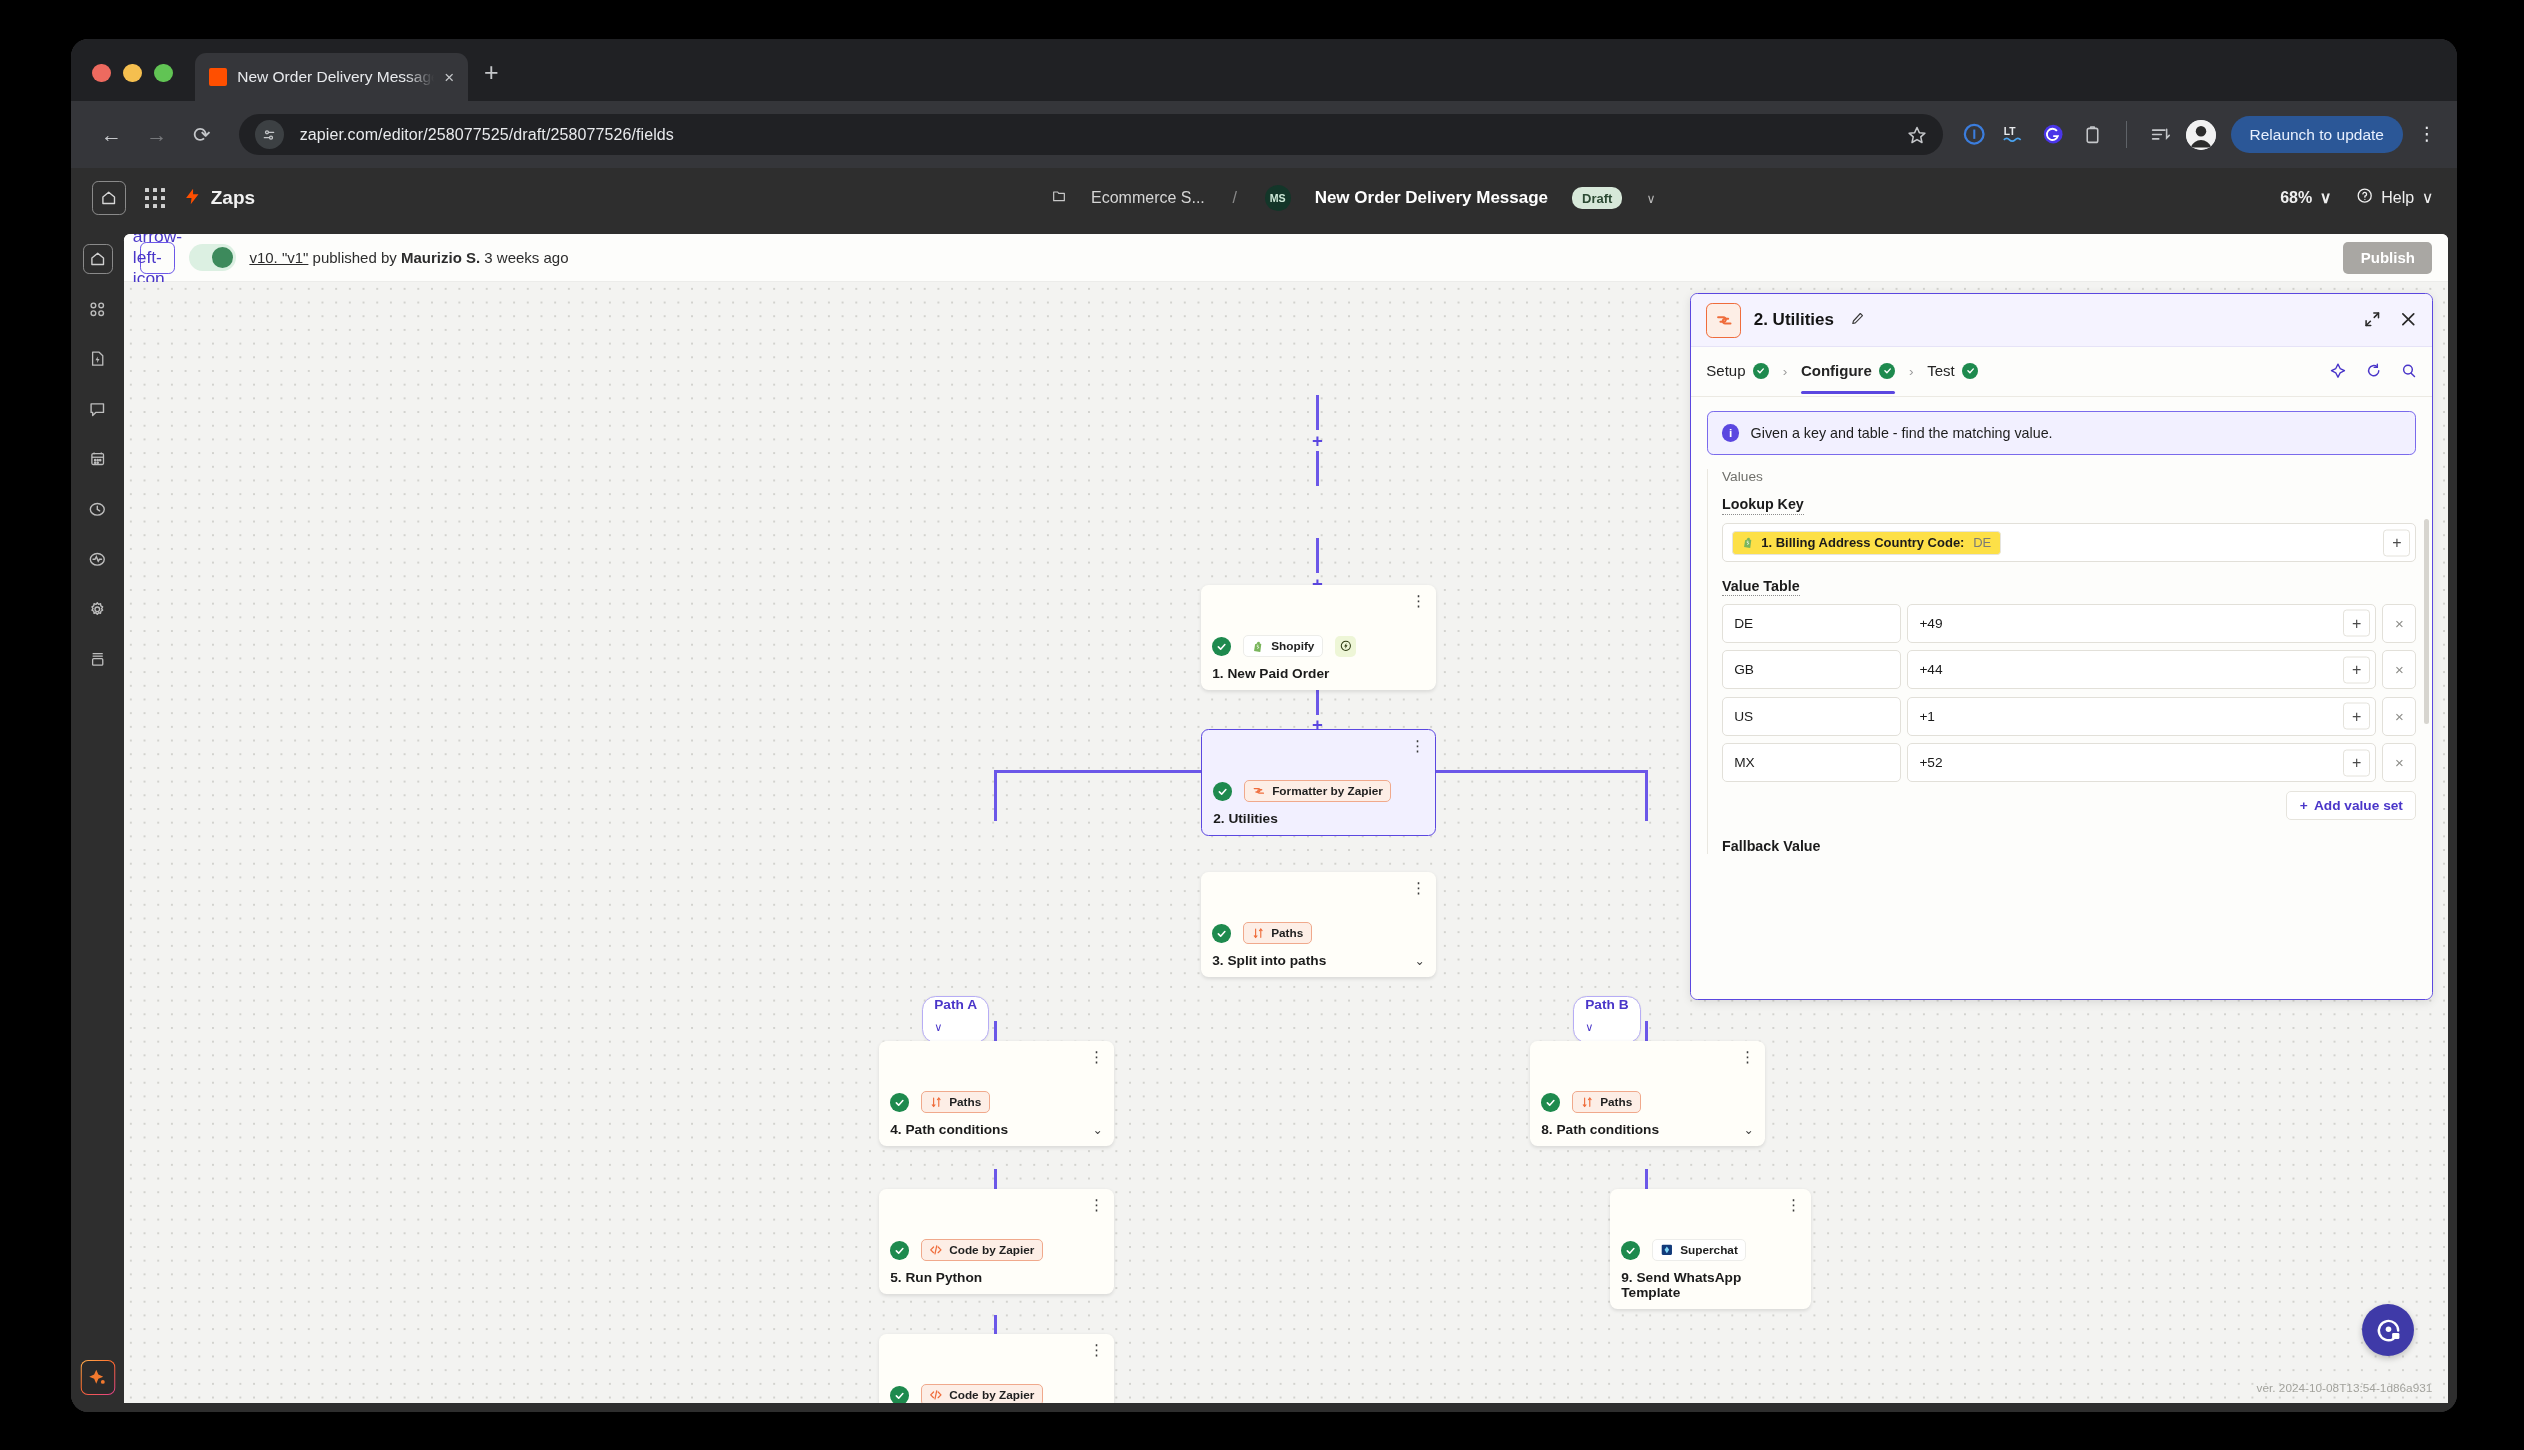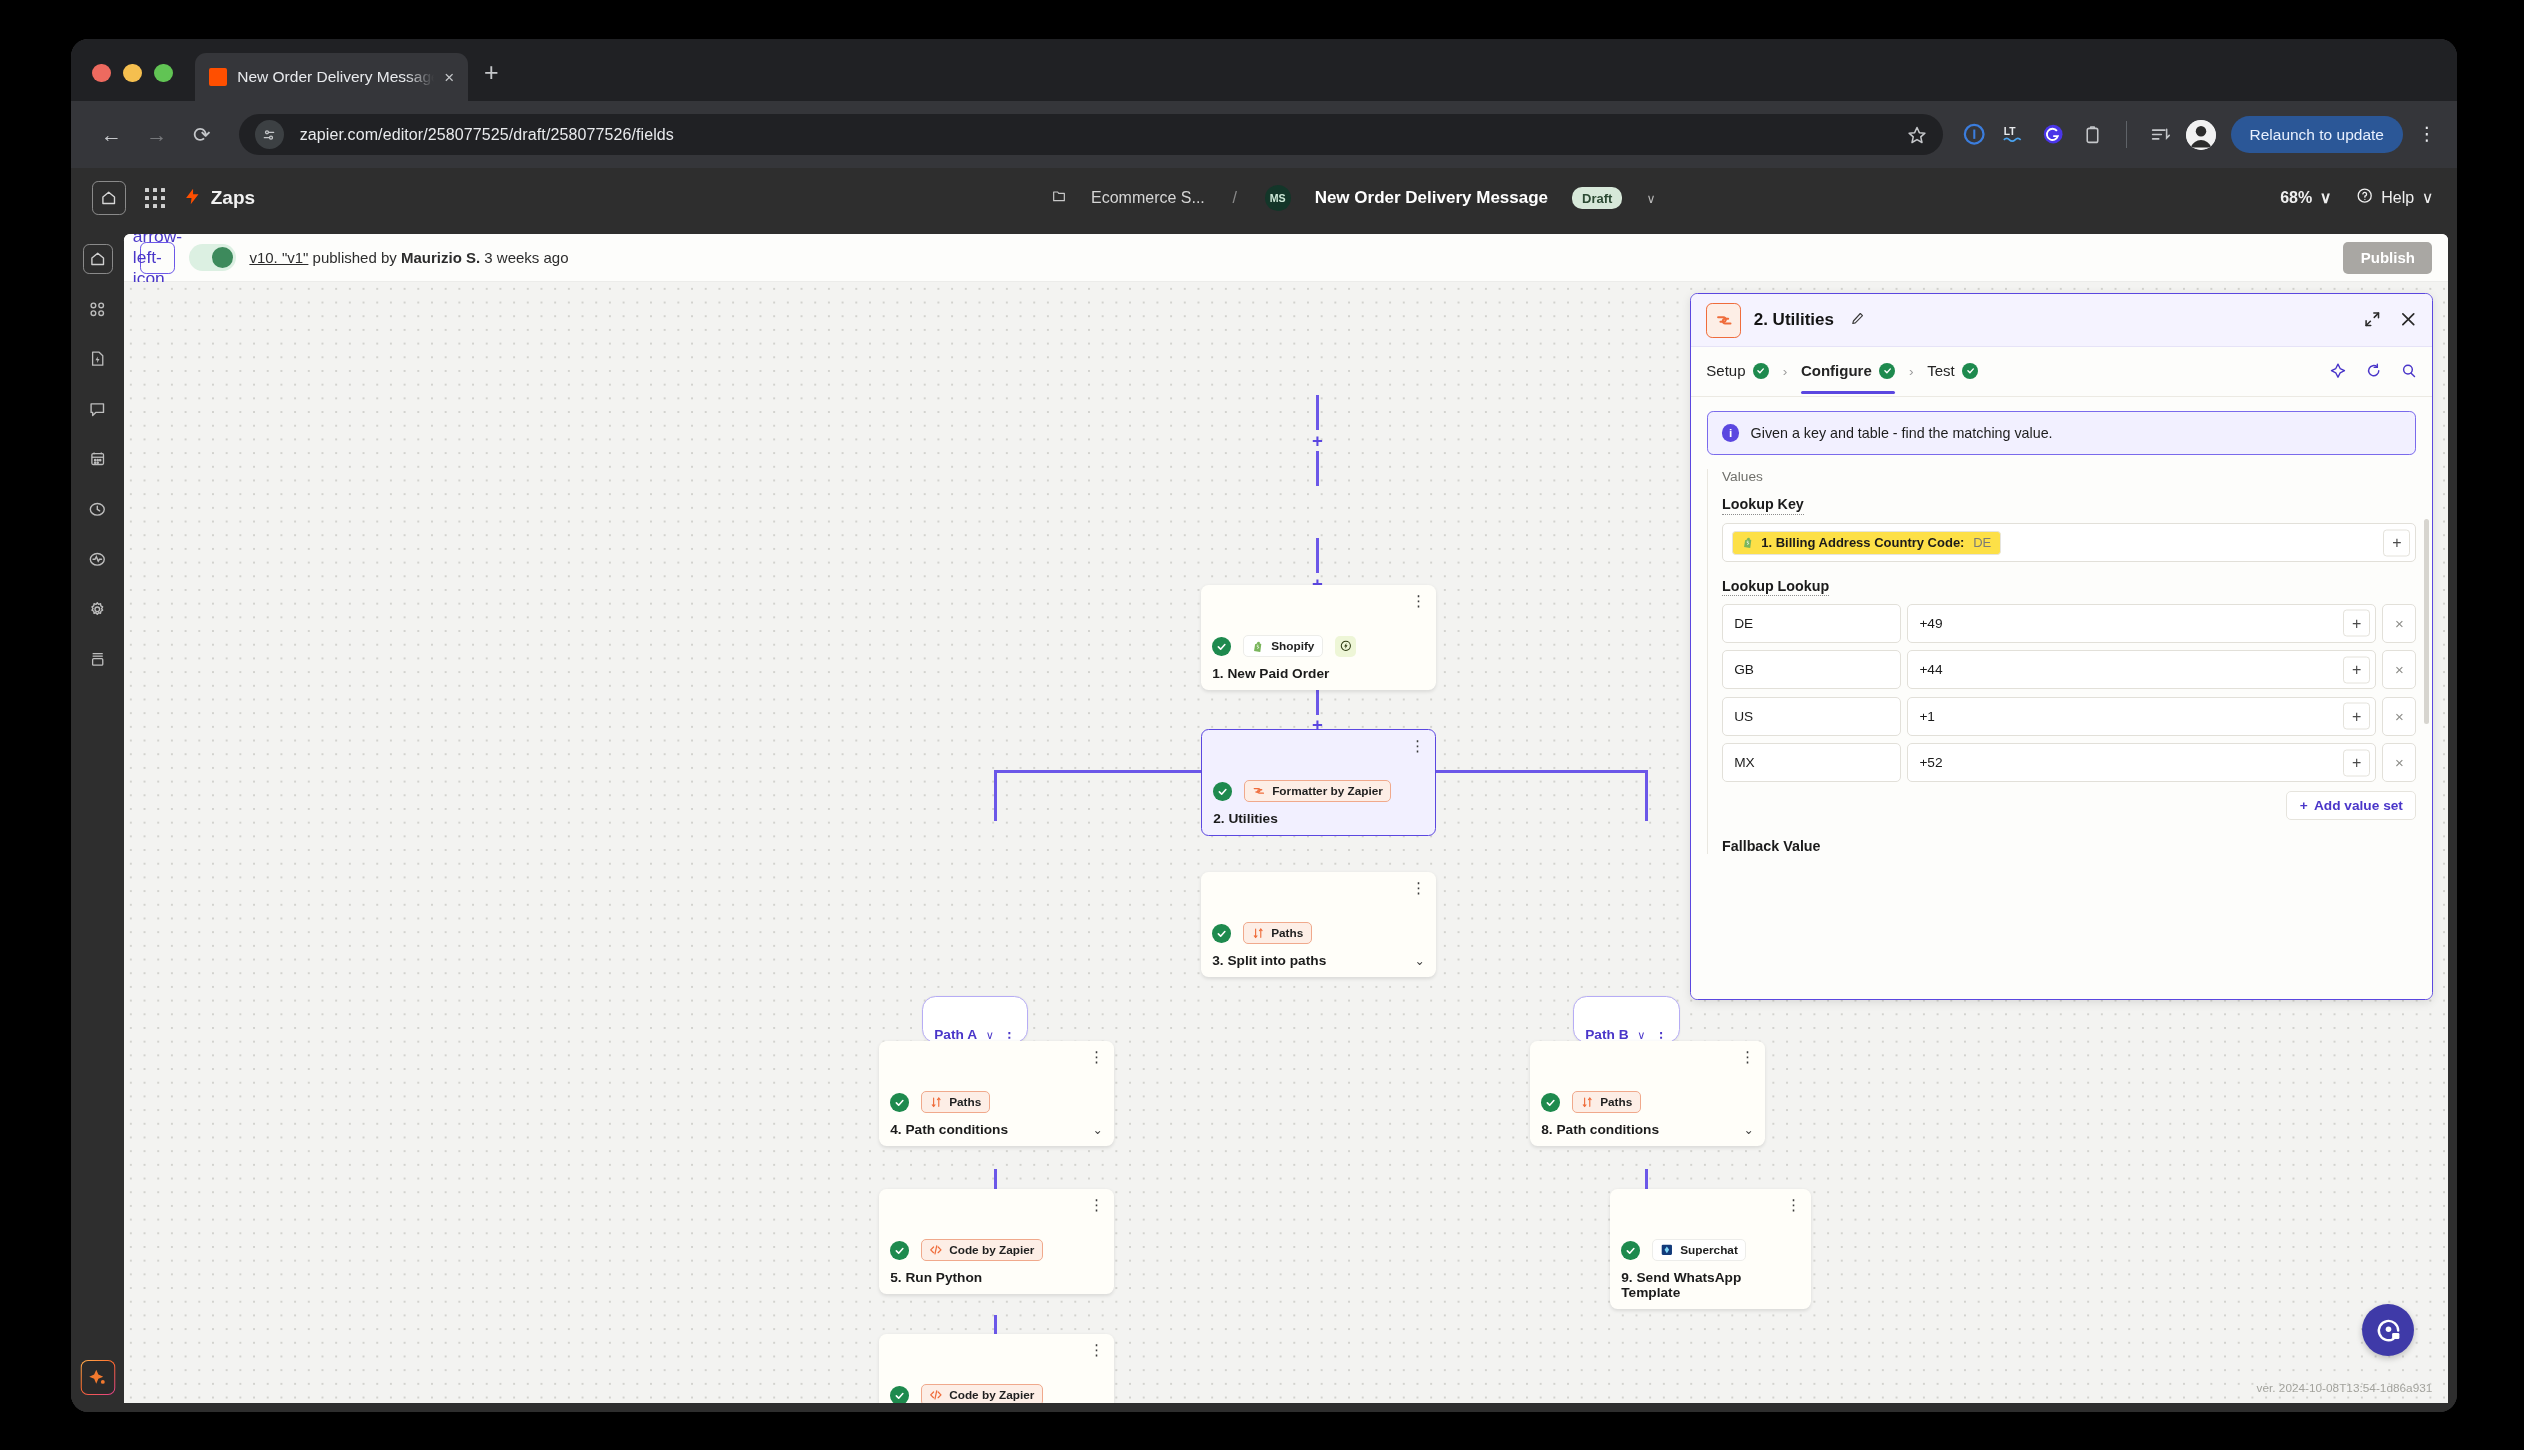--- a/index.html
+++ b/index.html
@@ -247,24 +247,25 @@
   
   .conn { position:absolute; background:#6b57e8; }
   .plus-node {
     position:absolute; color:#5b47e0; font-size:18.6px; font-weight:700;
     width:21px;height:21px; display:flex;align-items:center;justify-content:center;
   }
   .path-pill {
     position:absolute;
     background:#ffffff; border:1.2px solid #b6acf5;
     border-radius: 13.7px; height: 47px;
-    display:flex; align-items:flex-end; gap: 8.7px;
+    display:flex; align-items:flex-start; gap: 8.7px;
     padding: 0 11.2px;
     color:#4a36c9; font-size:13.7px; font-weight:700;
     box-shadow:0 0.6px 1.9px rgba(0,0,0,.07);
+    flex-direction:column;
   }
   .path-pill .pchev { color:#4a36c9; font-size:11.2px; font-weight:400; }
   .path-pill .pkebab { color:#4a36c9; font-size:13.7px; line-height:.7; }
 
   .ver-stamp {
     position:absolute; right: 16px; bottom: 8.7px;
     color:#a2a29c; font-size:11.8px;
   }
   .help-fab {
     position:absolute; right: 34px; bottom: 47px;
@@ -998,21 +999,21 @@
                           <path d="M15 4 q-3 -1.6 -5 1 l-1 2.2 -3 .9 -2 13.4 12 1.8 2 -15.6 -3 -1 z" fill="#7ab55c"></path>
                           <path d="M12.5 10.4 q-2 -1.2 -2.8 .5 t1.8 2 t1.2 2.4 t-3 .2" fill="none" stroke="#fff" stroke-width="1.4"></path>
                         </svg>
                     </span>
                     <span>1. Billing Address Country Code:</span>
                     <span class="tval">DE</span>
                   </span>
                   <span class="plus-box">+</span>
                 </div>
 
-                <div class="field-label" style="margin-top:16px;">Lookup Lookup</div>
+                <div class="field-label" style="margin-top:16px;">Value Table</div>
 
                 <div class="lut-row">
                   <span class="lut-key">DE</span>
                   <span class="lut-val">
                     <span>+49</span>
                     <span class="plus-box">+</span>
                   </span>
                   <span class="lut-x">×</span>
                 </div>
 

